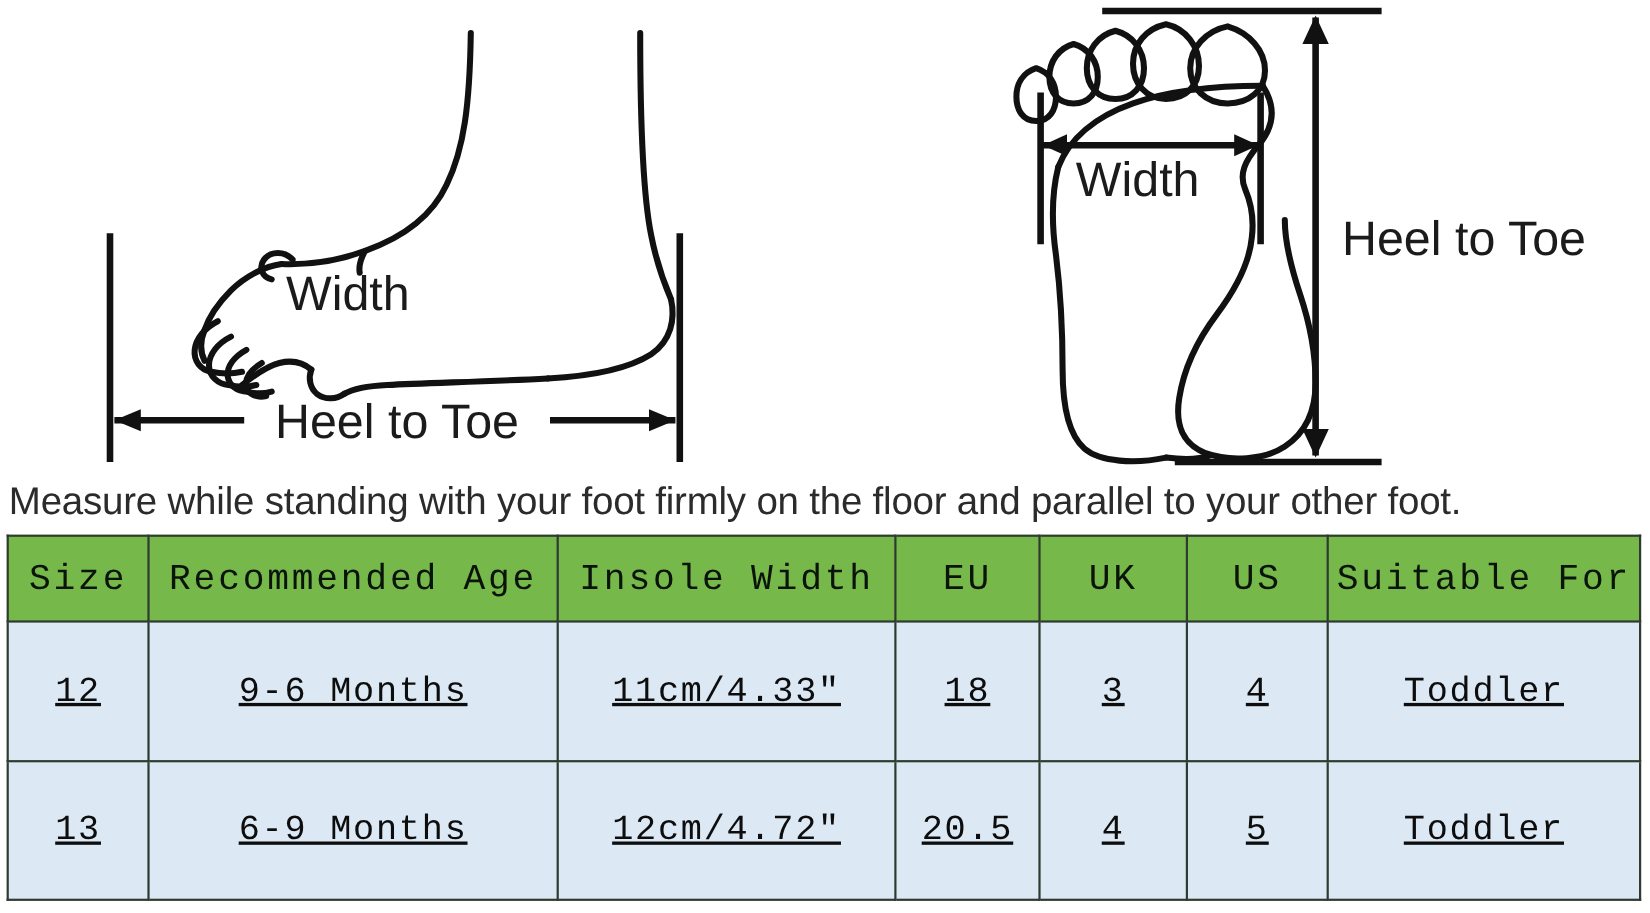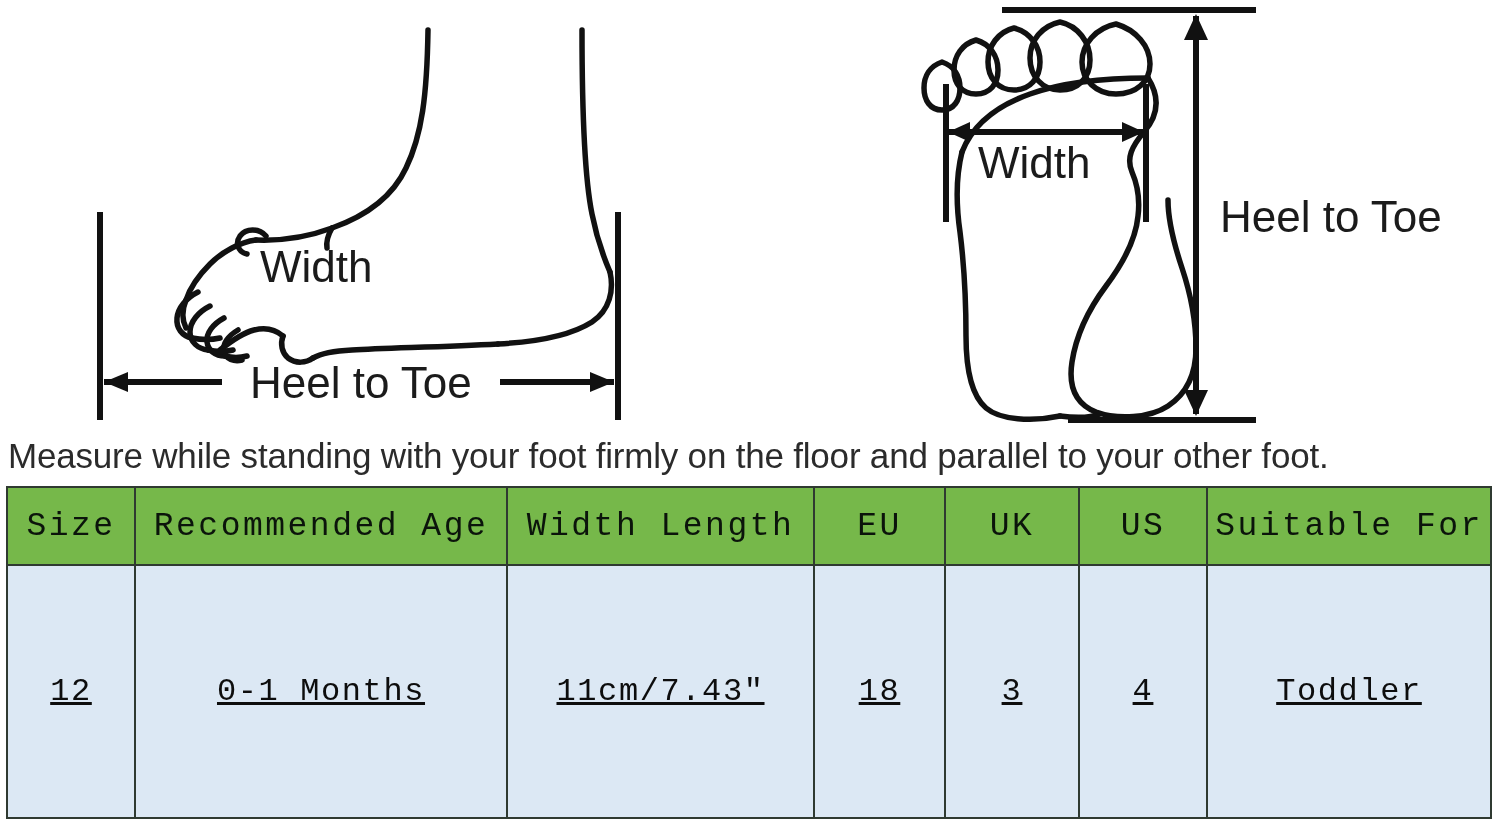--- a/index.html
+++ b/index.html
@@ -241,34 +241,43 @@
           <col class="col-insole">
         <col class="col-eu">
           <col class="col-uk">
           <col class="col-us">
           <col class="col-suit">
       </colgroup>
       <thead>
         <tr>
           <th>Size</th>
           <th>Recommended Age</th>
-          <th>Width Length</th>
+          <th>Insole Width</th>
           <th>EU</th>
           <th>UK</th>
           <th>US</th>
           <th>Suitable For</th>
         </tr>
       </thead>
       <tbody>
         <tr>
           <td>12</td>
-          <td>0-1 Months</td>
-          <td>11cm/7.43″</td>
+          <td>9-6 Months</td>
+          <td>11cm/4.33″</td>
           <td>18</td>
           <td>3</td>
           <td>4</td>
           <td>Toddler</td>
         </tr>
+        <tr>
+          <td>13</td>
+          <td>6-9 Months</td>
+          <td>12cm/4.72″</td>
+          <td>20.5</td>
+          <td>4</td>
+          <td>5</td>
+          <td>Toddler</td>
+        </tr>
       </tbody>
     </table>
   </div>
 
 </div>
 
 </body></html>

